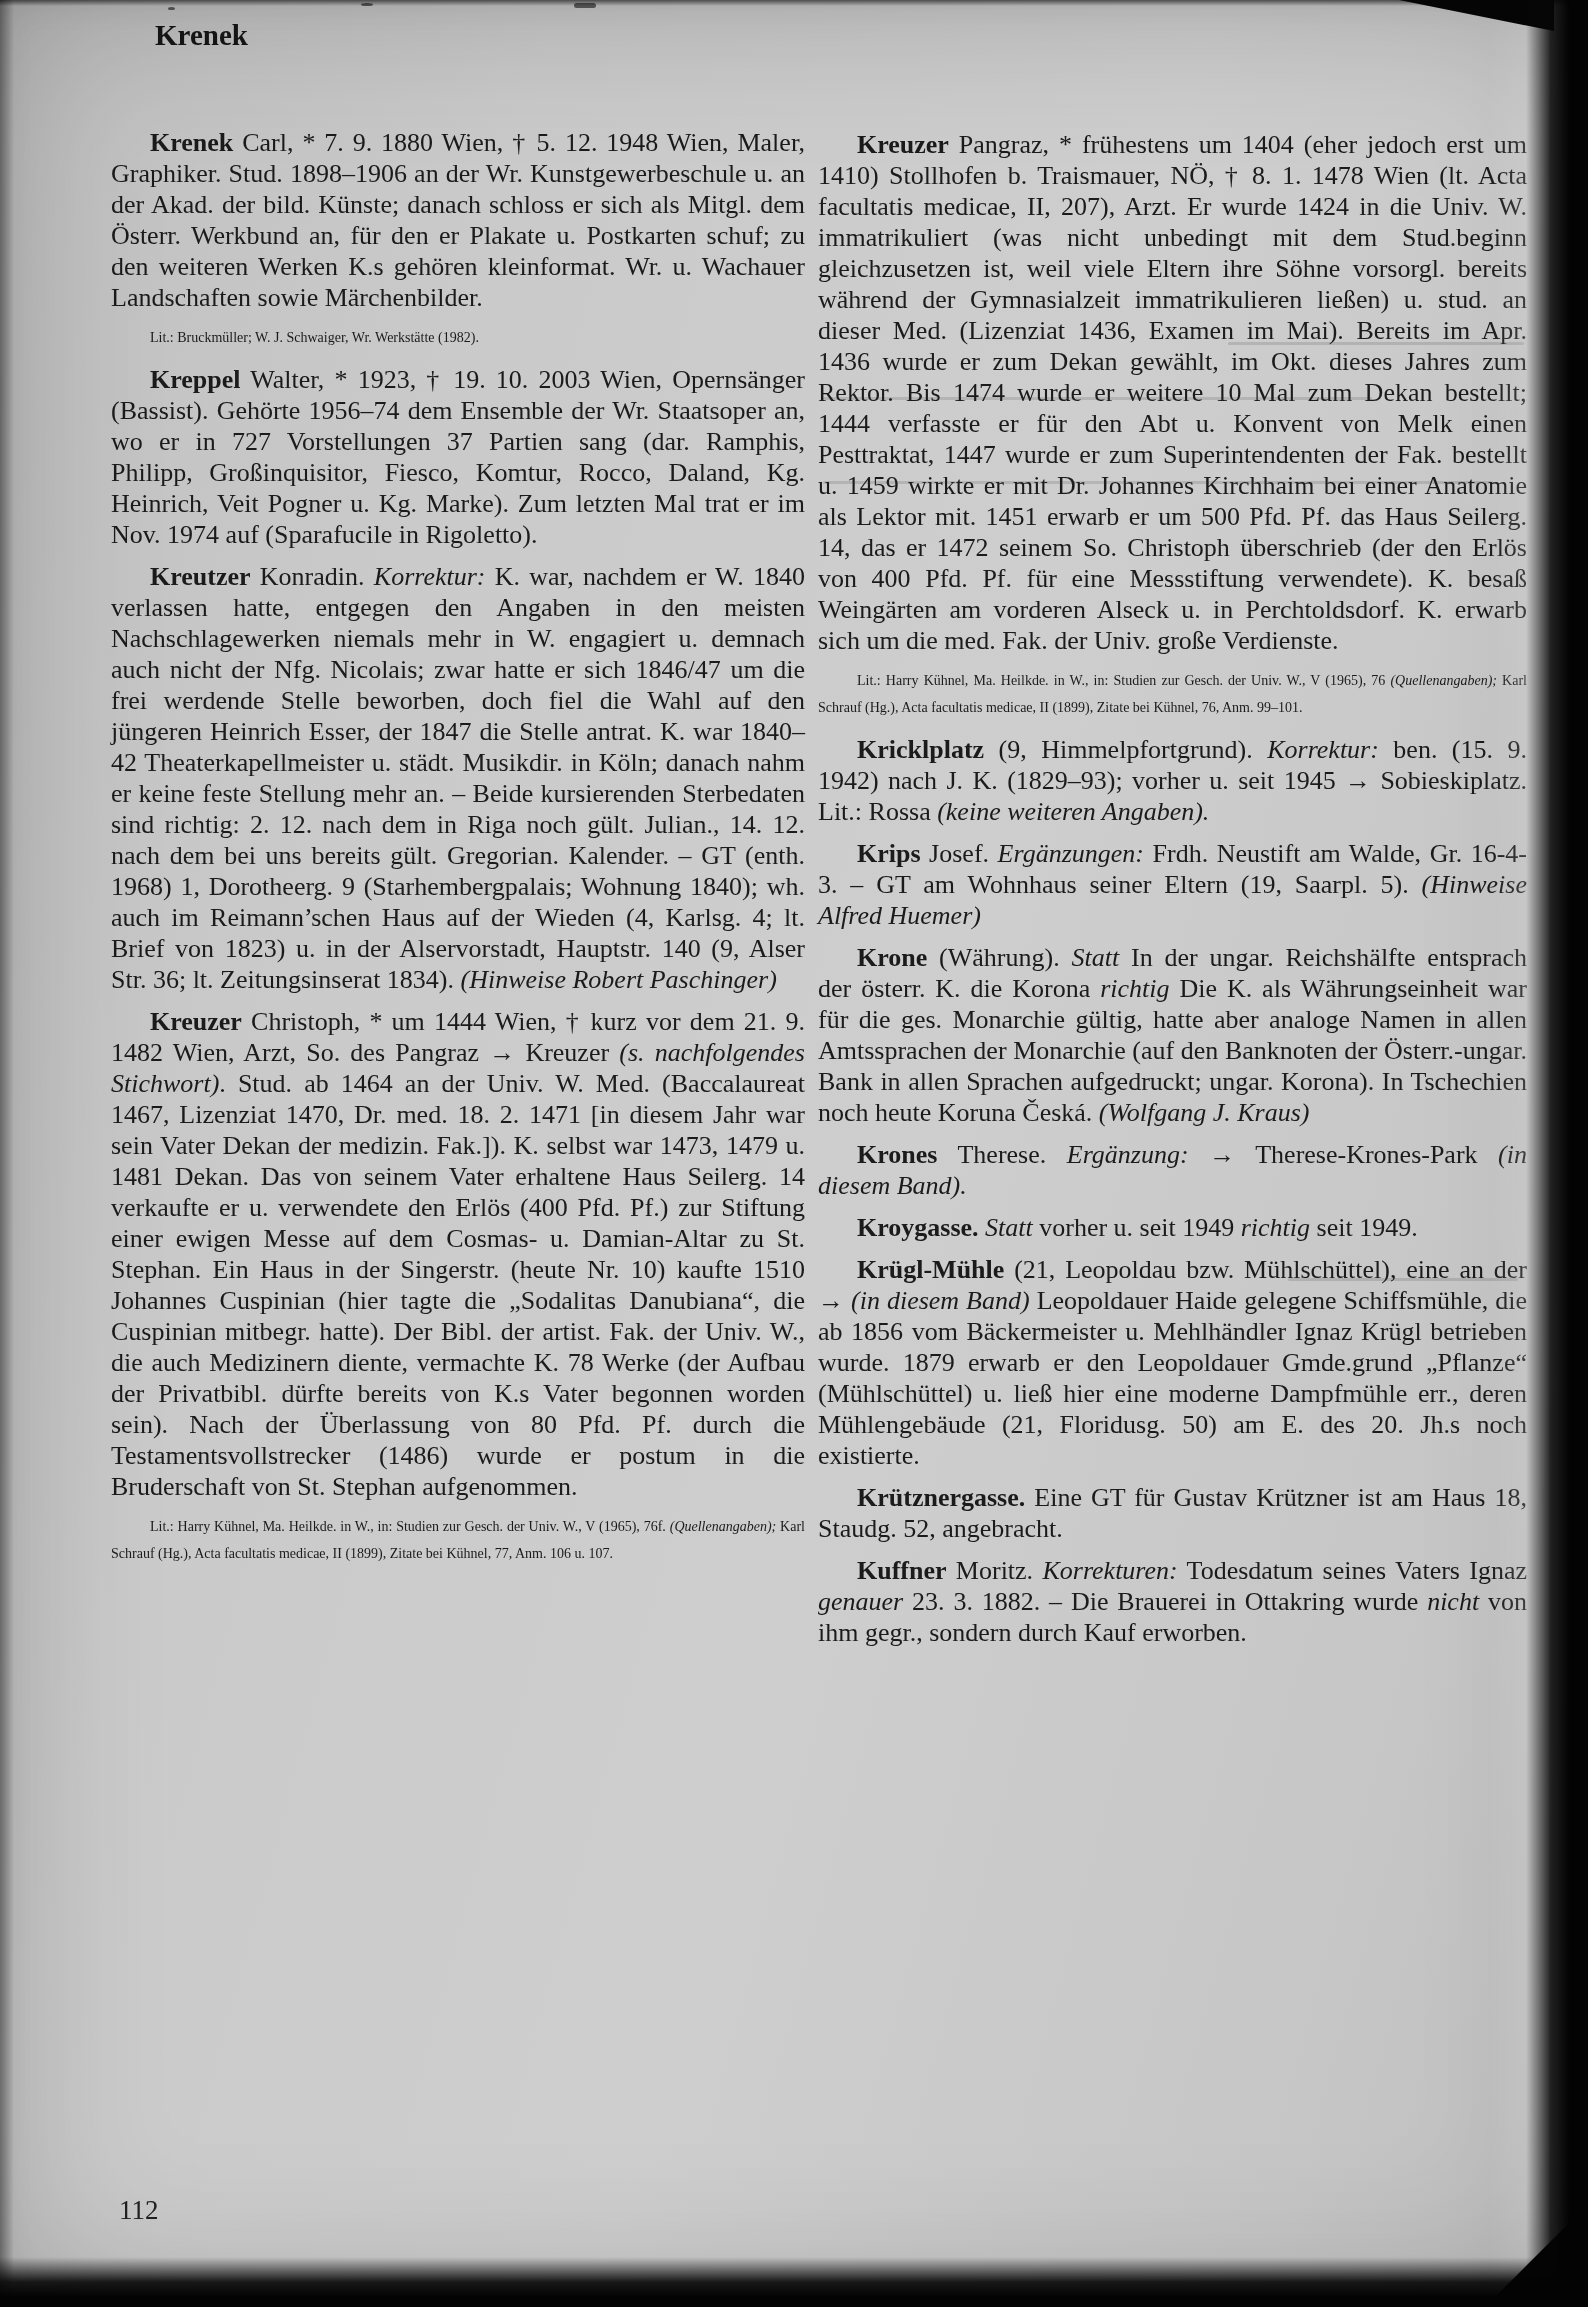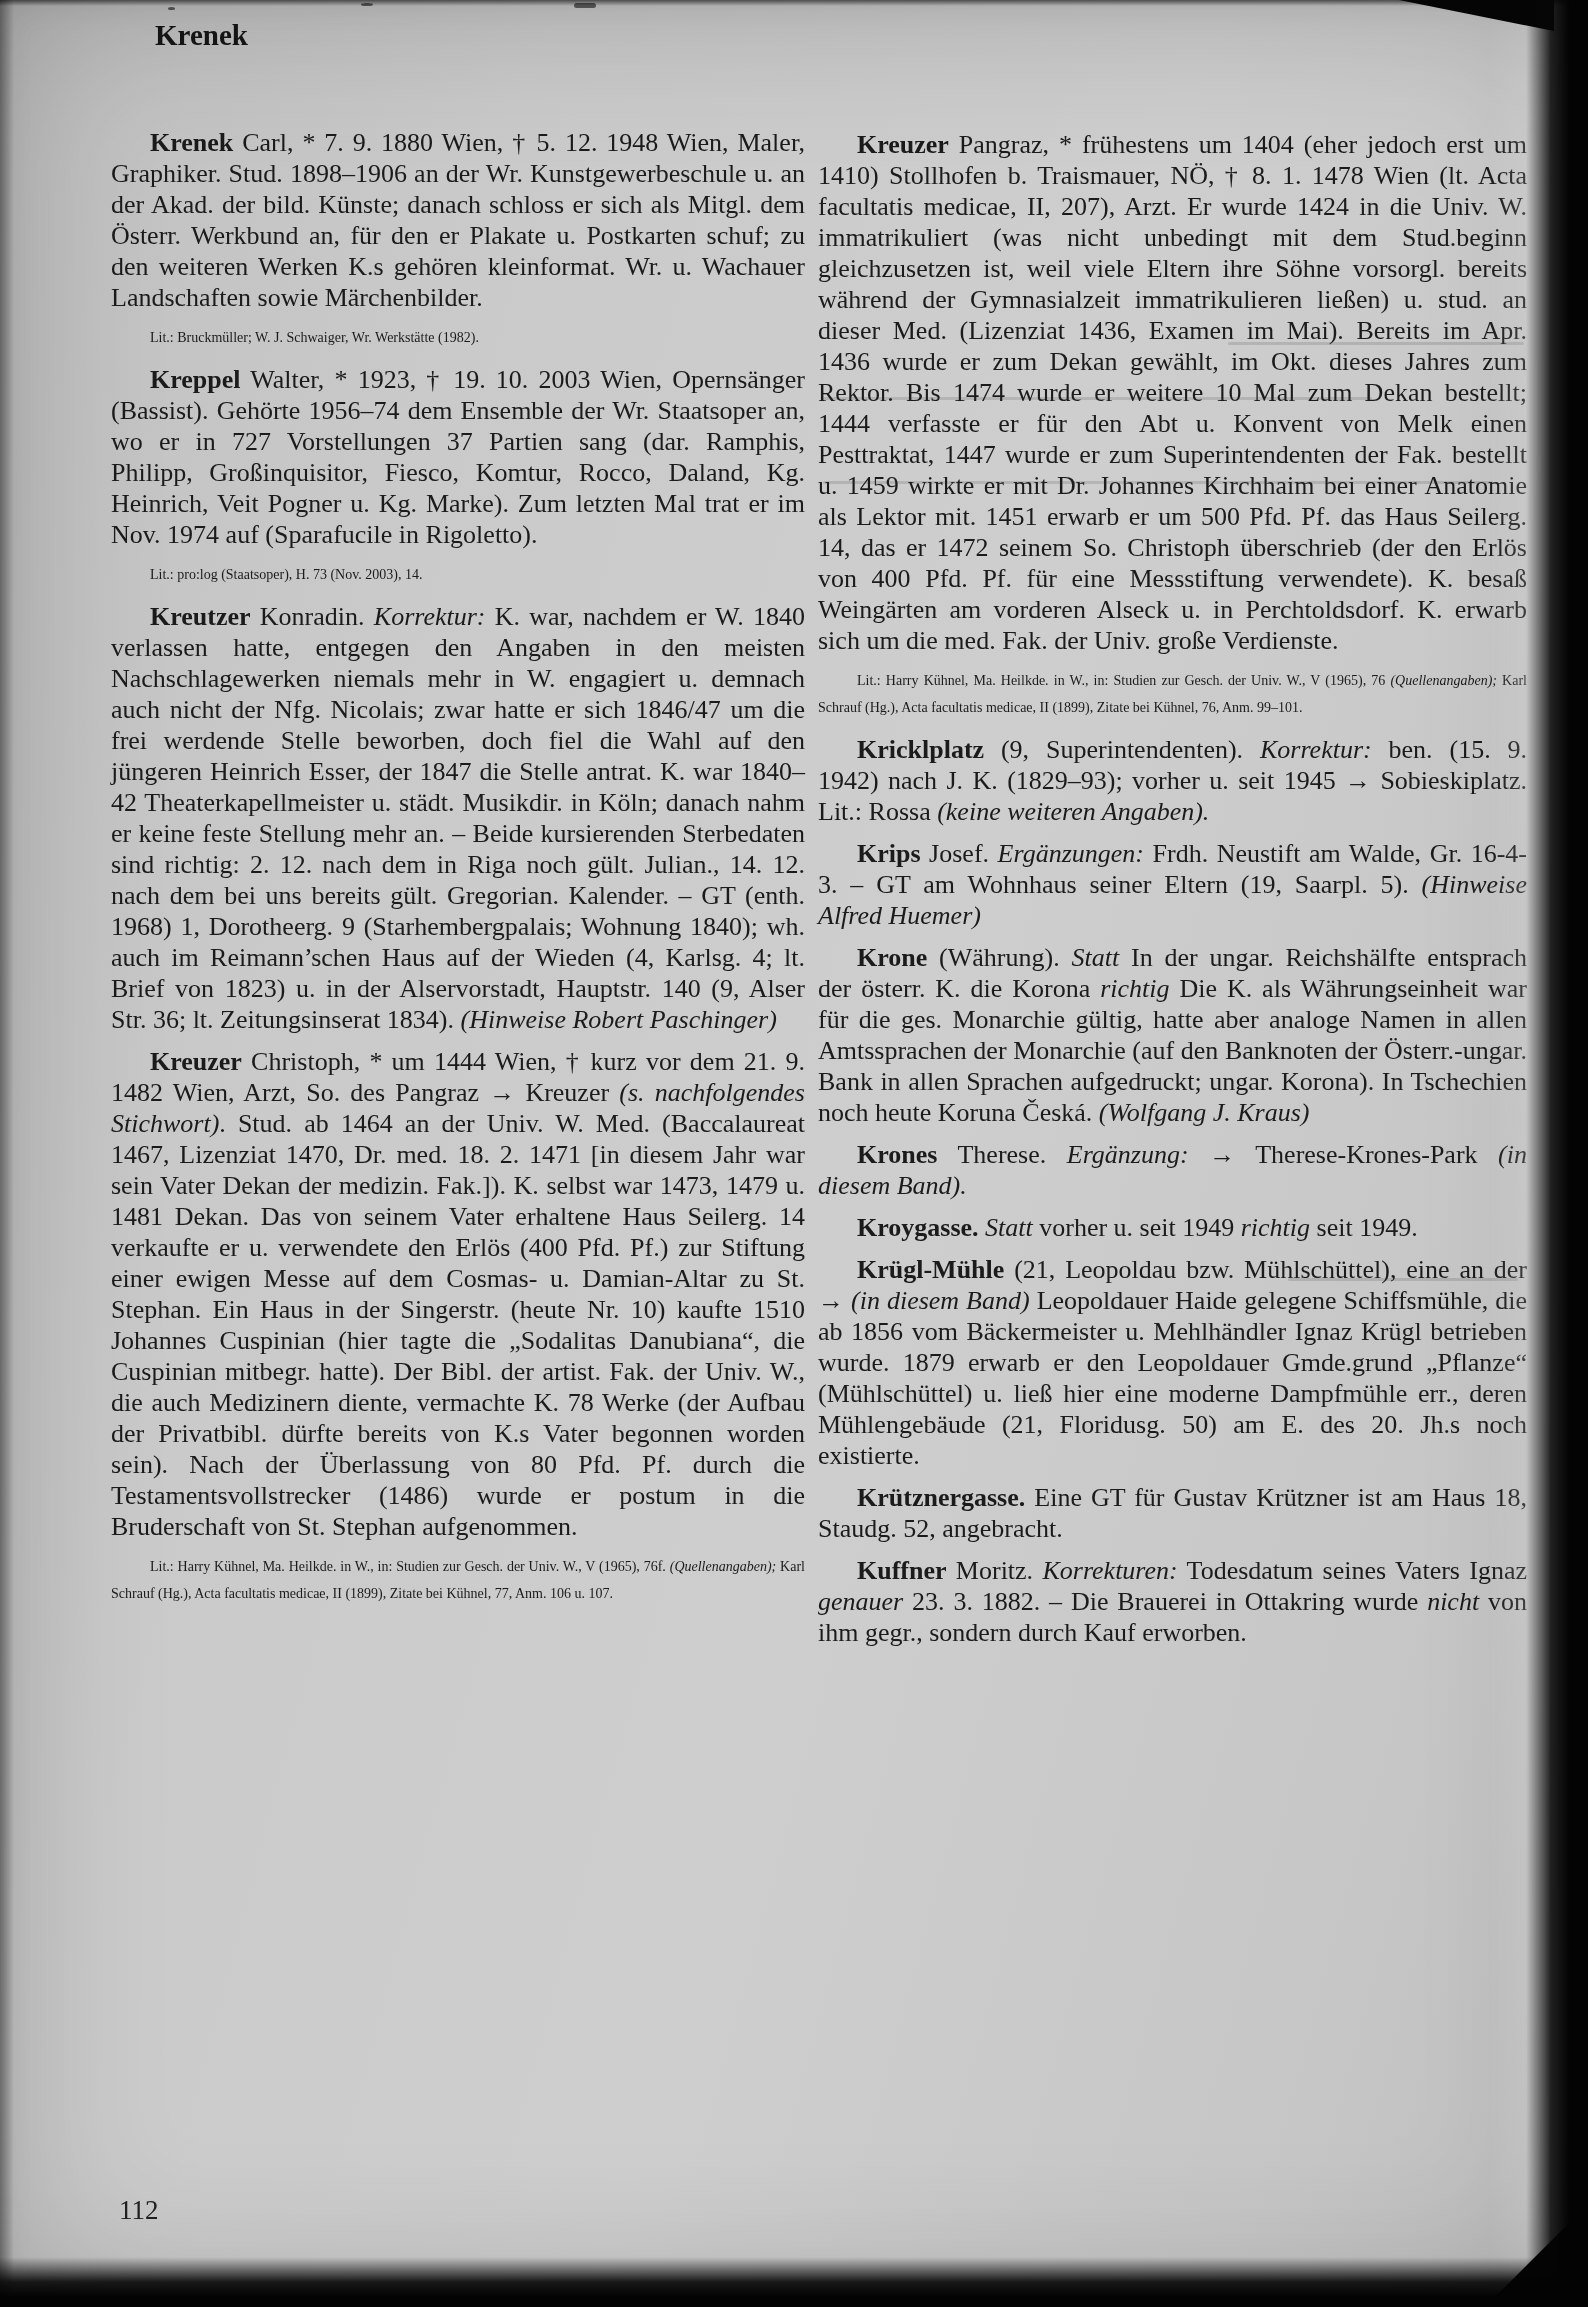--- a/index.html
+++ b/index.html
@@ -49,29 +49,28 @@
 <body>
 
 <div class="scan">
 
   <div class="runhead">Krenek</div>
 
   <div class="col col-left" id="col-left">
       <p class="entry"><span class="b">Krenek</span><span class="n"> Carl, * 7. 9. 1880 Wien, † 5. 12. 1948 Wien, Maler, Graphiker. Stud. 1898–1906 an der Wr. Kunstgewerbeschule u. an der Akad. der bild. Künste; danach schloss er sich als Mitgl. dem Österr. Werkbund an, für den er Plakate u. Postkarten schuf; zu den weiteren Werken K.s gehören kleinformat. Wr. u. Wachauer Landschaften sowie Märchenbilder.</span></p>
       <p class="lit"><span class="n">Lit.: Bruckmüller; W. J. Schwaiger, Wr. Werkstätte (1982).</span></p>
       <p class="entry"><span class="b">Kreppel</span><span class="n"> Walter, * 1923, † 19. 10. 2003 Wien, Opernsänger (Bassist). Gehörte 1956–74 dem Ensemble der Wr. Staatsoper an, wo er in 727 Vorstellungen 37 Partien sang (dar. Ramphis, Philipp, Großinquisitor, Fiesco, Komtur, Rocco, Daland, Kg. Heinrich, Veit Pogner u. Kg. Marke). Zum letzten Mal trat er im Nov. 1974 auf (Sparafucile in Rigoletto).</span></p>
-      <p class="lit"><span class="n">Lit.: pro:log (Staatsoper), H. 73 (Nov. 2003), 14.</span></p>
       <p class="entry"><span class="b">Kreutzer</span><span class="n"> Konradin. </span><span class="i">Korrektur:</span><span class="n"> K. war, nachdem er W. 1840 verlassen hatte, entgegen den Angaben in den meisten Nachschlagewerken niemals mehr in W. engagiert u. demnach auch nicht der Nfg. Nicolais; zwar hatte er sich 1846/47 um die frei werdende Stelle beworben, doch fiel die Wahl auf den jüngeren Heinrich Esser, der 1847 die Stelle antrat. K. war 1840–42 Theaterkapellmeister u. städt. Musikdir. in Köln; danach nahm er keine feste Stellung mehr an. – Beide kursierenden Sterbedaten sind richtig: 2. 12. nach dem in Riga noch gült. Julian., 14. 12. nach dem bei uns bereits gült. Gregorian. Kalender. – GT (enth. 1968) 1, Dorotheerg. 9 (Starhembergpalais; Wohnung 1840); wh. auch im Reimann’schen Haus auf der Wieden (4, Karlsg. 4; lt. Brief von 1823) u. in der Alservorstadt, Hauptstr. 140 (9, Alser Str. 36; lt. Zeitungsinserat 1834). </span><span class="i">(Hinweise Robert Paschinger)</span></p>
       <p class="entry"><span class="b">Kreuzer</span><span class="n"> Christoph, * um 1444 Wien, † kurz vor dem 21. 9. 1482 Wien, Arzt, So. des Pangraz → Kreuzer </span><span class="i">(s. nachfolgendes Stichwort)</span><span class="n">. Stud. ab 1464 an der Univ. W. Med. (Baccalaureat 1467, Lizenziat 1470, Dr. med. 18. 2. 1471 [in diesem Jahr war sein Vater Dekan der medizin. Fak.]). K. selbst war 1473, 1479 u. 1481 Dekan. Das von seinem Vater erhaltene Haus Seilerg. 14 verkaufte er u. verwendete den Erlös (400 Pfd. Pf.) zur Stiftung einer ewigen Messe auf dem Cosmas- u. Damian-Altar zu St. Stephan. Ein Haus in der Singerstr. (heute Nr. 10) kaufte 1510 Johannes Cuspinian (hier tagte die „Sodalitas Danubiana“, die Cuspinian mitbegr. hatte). Der Bibl. der artist. Fak. der Univ. W., die auch Medizinern diente, vermachte K. 78 Werke (der Aufbau der Privatbibl. dürfte bereits von K.s Vater begonnen worden sein). Nach der Überlassung von 80 Pfd. Pf. durch die Testamentsvollstrecker (1486) wurde er postum in die Bruderschaft von St. Stephan aufgenommen.</span></p>
       <p class="lit"><span class="n">Lit.: Harry Kühnel, Ma. Heilkde. in W., in: Studien zur Gesch. der Univ. W., V (1965), 76f. </span><span class="i">(Quellenangaben);</span><span class="n"> Karl Schrauf (Hg.), Acta facultatis medicae, II (1899), Zitate bei Kühnel, 77, Anm. 106 u. 107.</span></p>
     </div>
   <div class="col col-right" id="col-right">
       <p class="entry"><span class="b">Kreuzer</span><span class="n"> Pangraz, * frühestens um 1404 (eher jedoch erst um 1410) Stollhofen b. Traismauer, NÖ, † 8. 1. 1478 Wien (lt. Acta facultatis medicae, II, 207), Arzt. Er wurde 1424 in die Univ. W. immatrikuliert (was nicht unbedingt mit dem Stud.beginn gleichzusetzen ist, weil viele Eltern ihre Söhne vorsorgl. bereits während der Gymnasialzeit immatrikulieren ließen) u. stud. an dieser Med. (Lizenziat 1436, Examen im Mai). Bereits im Apr. 1436 wurde er zum Dekan gewählt, im Okt. dieses Jahres zum Rektor. Bis 1474 wurde er weitere 10 Mal zum Dekan bestellt; 1444 verfasste er für den Abt u. Konvent von Melk einen Pesttraktat, 1447 wurde er zum Superintendenten der Fak. bestellt u. 1459 wirkte er mit Dr. Johannes Kirchhaim bei einer Anatomie als Lektor mit. 1451 erwarb er um 500 Pfd. Pf. das Haus Seilerg. 14, das er 1472 seinem So. Christoph überschrieb (der den Erlös von 400 Pfd. Pf. für eine Messstiftung verwendete). K. besaß Weingärten am vorderen Alseck u. in Perchtoldsdorf. K. erwarb sich um die med. Fak. der Univ. große Verdienste.</span></p>
       <p class="lit"><span class="n">Lit.: Harry Kühnel, Ma. Heilkde. in W., in: Studien zur Gesch. der Univ. W., V (1965), 76 </span><span class="i">(Quellenangaben);</span><span class="n"> Karl Schrauf (Hg.), Acta facultatis medicae, II (1899), Zitate bei Kühnel, 76, Anm. 99–101.</span></p>
-      <p class="entry"><span class="b">Kricklplatz</span><span class="n"> (9, Superintendenten). </span><span class="i">Korrektur:</span><span class="n"> ben. (15. 9. 1942) nach J. K. (1829–93); vorher u. seit 1945 → Sobieskiplatz. Lit.: Rossa </span><span class="i">(keine weiteren Angaben).</span></p>
+      <p class="entry"><span class="b">Kricklplatz</span><span class="n"> (9, Himmelpfortgrund). </span><span class="i">Korrektur:</span><span class="n"> ben. (15. 9. 1942) nach J. K. (1829–93); vorher u. seit 1945 → Sobieskiplatz. Lit.: Rossa </span><span class="i">(keine weiteren Angaben).</span></p>
       <p class="entry"><span class="b">Krips</span><span class="n"> Josef. </span><span class="i">Ergänzungen:</span><span class="n"> Frdh. Neustift am Walde, Gr. 16-4-3. – GT am Wohnhaus seiner Eltern (19, Saarpl. 5). </span><span class="i">(Hinweise Alfred Huemer)</span></p>
       <p class="entry"><span class="b">Krone</span><span class="n"> (Währung). </span><span class="i">Statt</span><span class="n"> In der ungar. Reichshälfte entsprach der österr. K. die Korona </span><span class="i">richtig</span><span class="n"> Die K. als Währungseinheit war für die ges. Monarchie gültig, hatte aber analoge Namen in allen Amtssprachen der Monarchie (auf den Banknoten der Österr.-ungar. Bank in allen Sprachen aufgedruckt; ungar. Korona). In Tschechien noch heute Koruna Česká. </span><span class="i">(Wolfgang J. Kraus)</span></p>
       <p class="entry"><span class="b">Krones</span><span class="n"> Therese. </span><span class="i">Ergänzung:</span><span class="n"> → Therese-Krones-Park </span><span class="i">(in diesem Band).</span></p>
       <p class="entry"><span class="b">Kroygasse.</span><span class="n"> </span><span class="i">Statt</span><span class="n"> vorher u. seit 1949 </span><span class="i">richtig</span><span class="n"> seit 1949.</span></p>
       <p class="entry"><span class="b">Krügl-Mühle</span><span class="n"> (21, Leopoldau bzw. Mühlschüttel), eine an der → </span><span class="i">(in diesem Band)</span><span class="n"> Leopoldauer Haide gelegene Schiffsmühle, die ab 1856 vom Bäckermeister u. Mehlhändler Ignaz Krügl betrieben wurde. 1879 erwarb er den Leopoldauer Gmde.grund „Pflanze“ (Mühlschüttel) u. ließ hier eine moderne Dampfmühle err., deren Mühlengebäude (21, Floridusg. 50) am E. des 20. Jh.s noch existierte.</span></p>
       <p class="entry"><span class="b">Krütznergasse.</span><span class="n"> Eine GT für Gustav Krützner ist am Haus 18, Staudg. 52, angebracht.</span></p>
       <p class="entry"><span class="b">Kuffner</span><span class="n"> Moritz. </span><span class="i">Korrekturen:</span><span class="n"> Todesdatum seines Vaters Ignaz </span><span class="i">genauer</span><span class="n"> 23. 3. 1882. – Die Brauerei in Ottakring wurde </span><span class="i">nicht</span><span class="n"> von ihm gegr., sondern durch Kauf erworben.</span></p>
     </div>
 
   <div class="pagenum">112</div>

